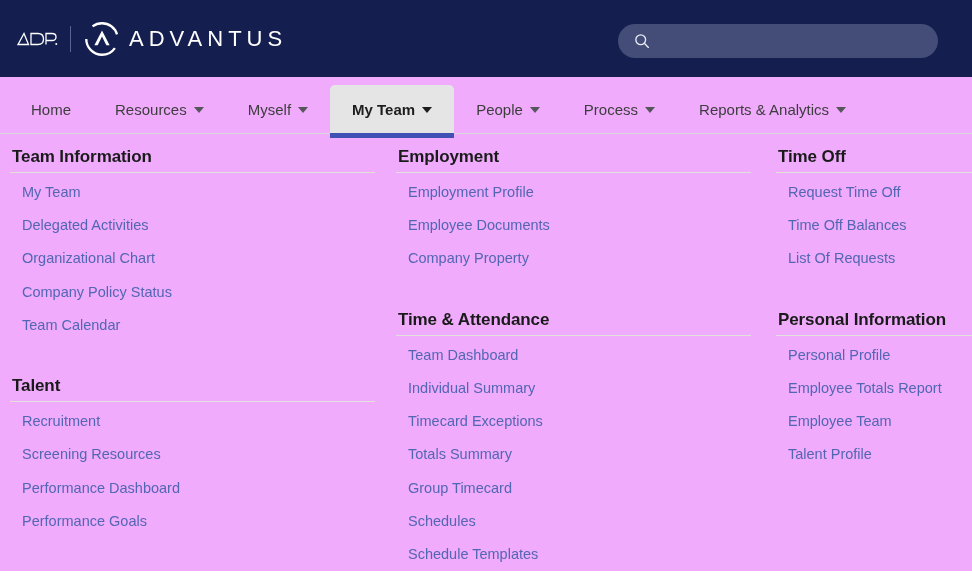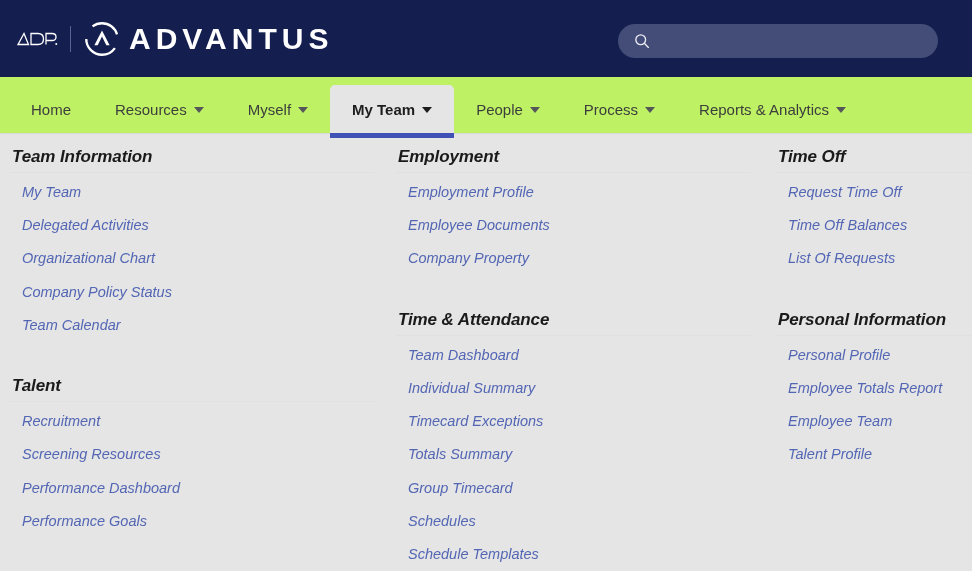--- a/index.html
+++ b/index.html
@@ -43,22 +43,22 @@
     display: flex;
     align-items: center;
   }
   .adv-icon {
     width: 36px;
     height: 36px;
     display: block;
   }
   .adv-word {
     color: #ffffff;
-    font-size: 30px;
-    font-weight: bold;
+    font-size: 22px;
+    font-weight: normal;
     letter-spacing: 5.0px;
     margin-left: 9px;
     line-height: 1;
     font-family: "Liberation Sans", sans-serif;
   }
 
   .search-wrap {
     position: absolute;
     left: 618px;
     top: 24px;
@@ -84,21 +84,21 @@
     font-size: 13px;
     font-family: "Liberation Sans", sans-serif;
     padding: 0 14px 0 10px;
     height: 100%;
   }
   .search-input::placeholder { color: #9aa2c2; }
 
   
   .navbar {
     height: 57px;
-    background: #bef264;
+    background: #f0abfc;
     border-bottom: 1px solid #d8d8d8;
     display: flex;
     align-items: flex-end;
     position: relative;
     padding-left: 9px;
     box-sizing: border-box;
   }
   .nav-item {
     position: relative;
     display: flex;
@@ -136,22 +136,21 @@
     border-top: 6px solid #55565a;
     display: block;
     margin-top: 2px;
   }
   .nav-item.active .caret { border-top-color: #1d1d1d; }
 
   
   .mega {
     display: flex;
     padding: 0;
-    background: #e5e5e5;
-    font-style: italic;
+    background: #f0abfc;
   }
   .mega-col {
     box-sizing: border-box;
   }
   .col-1 { width: 388px; padding-left: 10px; padding-right: 13px; }
   .col-2 { width: 380px; padding-left: 8px; padding-right: 17px; }
   .col-3 { width: 204px; padding-left: 8px; padding-right: 0px; }
 
   .section + .section { margin-top: 21px; }
   .section-title {

